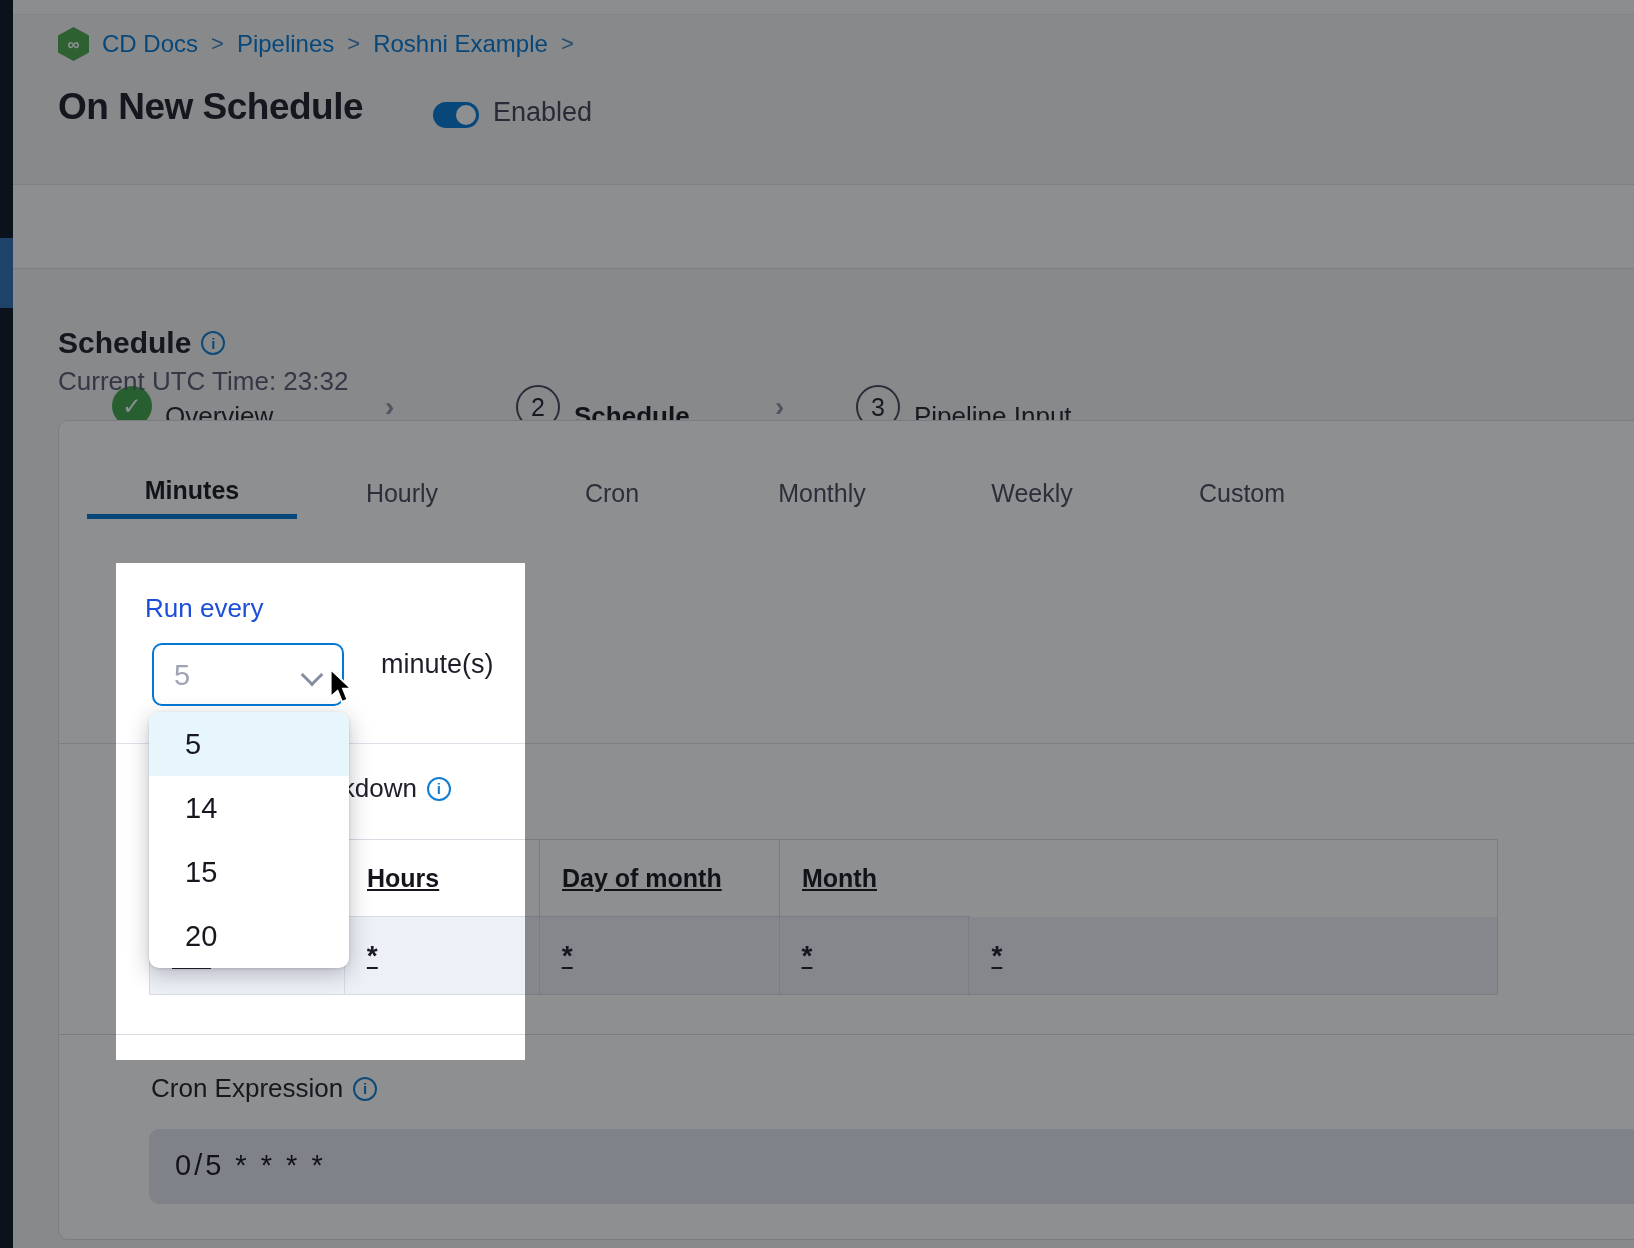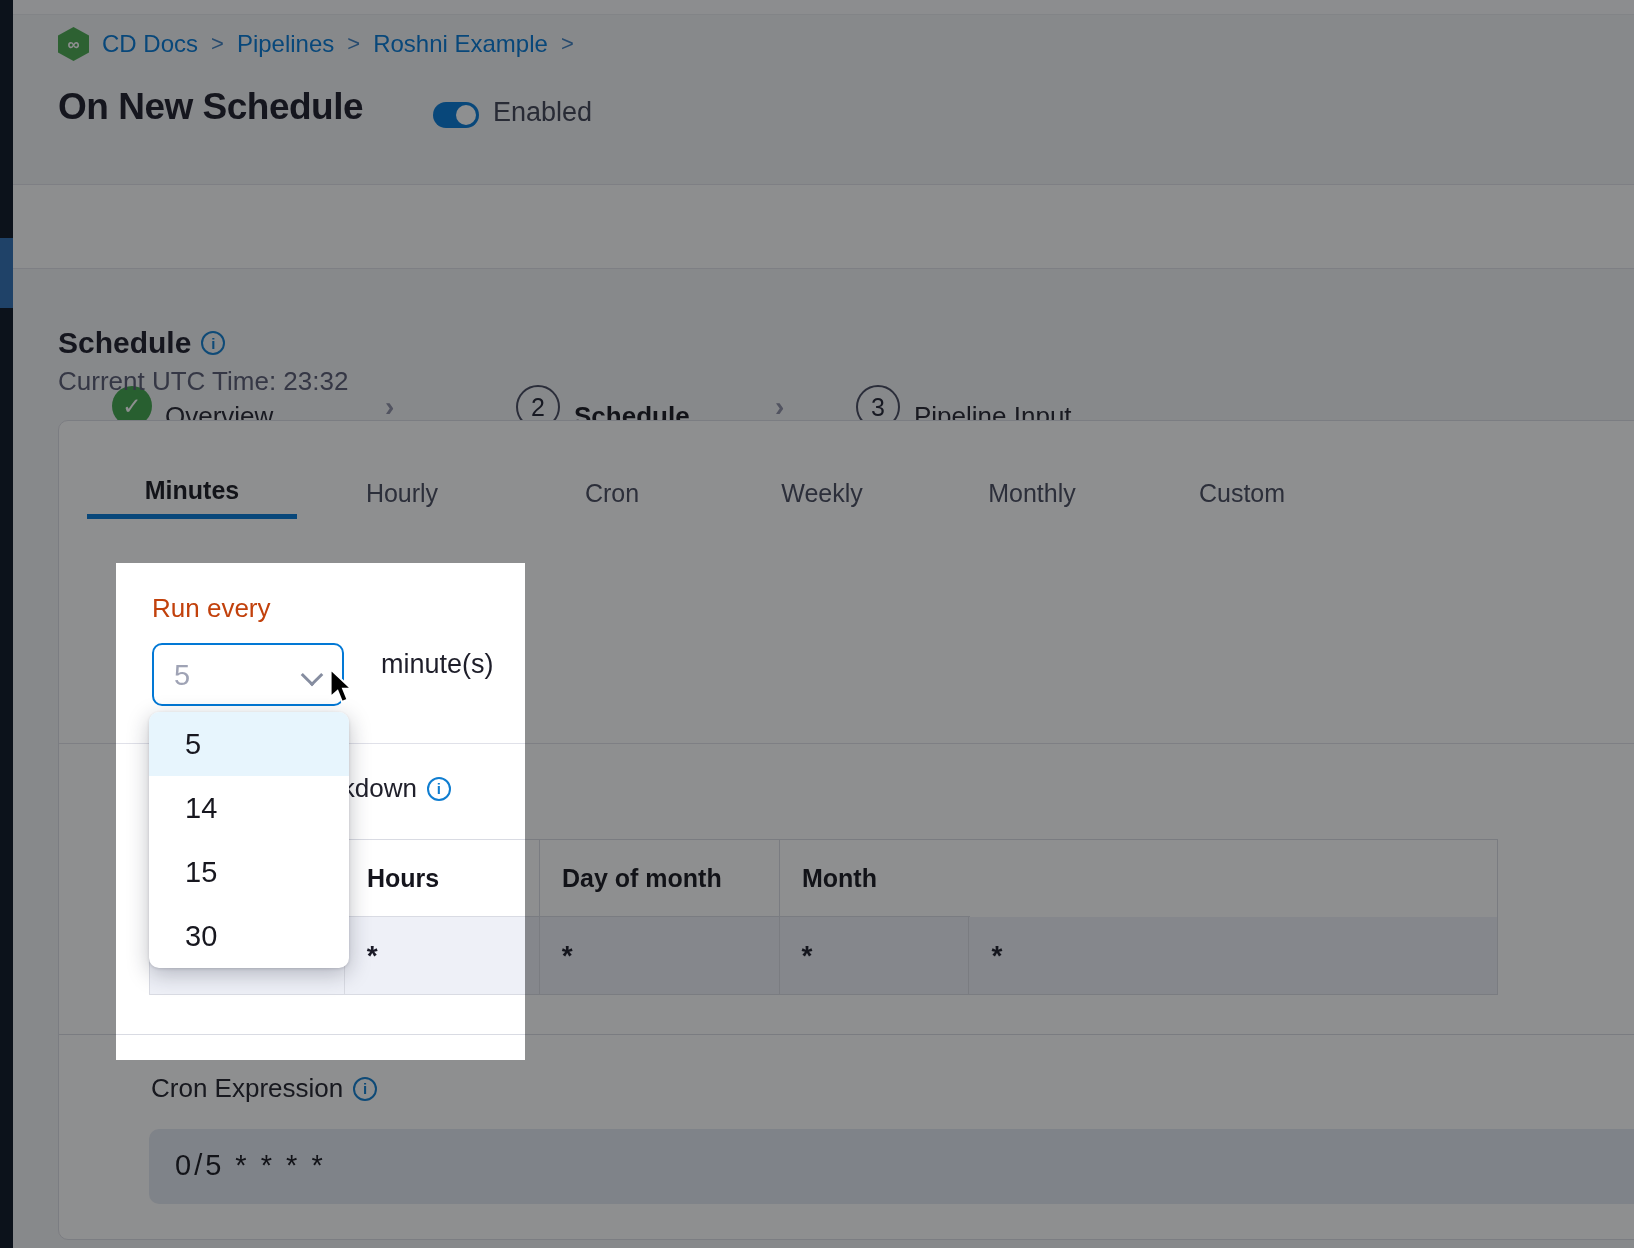--- a/index.html
+++ b/index.html
@@ -48,31 +48,31 @@
   .info-icon{width:24px;height:24px;border:2px solid #0f7dd0;border-radius:50%;box-sizing:border-box;
     display:inline-flex;align-items:center;justify-content:center;color:#0f7dd0;font-size:15px;font-weight:700;flex:none;}
   .info-icon::after{content:"i";}
   
   .card{position:absolute;left:58px;top:420px;width:1700px;height:820px;background:#fff;border:1px solid #dcdde4;border-radius:10px;box-sizing:border-box;}
   .cron-tabs{position:absolute;left:28px;top:46px;display:flex;}
   .cron-tab{width:210px;height:52px;display:flex;align-items:center;justify-content:center;
     font-size:25px;color:#474a5e;box-sizing:border-box;cursor:pointer;}
   .cron-tab.active{font-weight:700;color:#17171f;border-bottom:5px solid #0278d5;}
   .divider{position:absolute;left:0;width:100%;height:1px;background:#e0e1e9;}
-  .run-label{position:absolute;left:93px;top:172px;font-size:26px;color:#c2410c;}
+  .run-label{position:absolute;left:86px;top:172px;font-size:26px;color:#1d4ed8;}
   .value-select{position:absolute;left:93px;top:222px;width:192px;height:63px;border:2px solid #0278d5;border-radius:10px;background:#fff;box-sizing:border-box;}
   .value-select .val{position:absolute;left:20px;top:14px;font-size:29px;color:#9fa3b5;}
   .value-select .chev{position:absolute;right:22px;top:22px;width:13px;height:13px;border-right:3px solid #868da0;border-bottom:3px solid #868da0;transform:rotate(45deg);}
   .unit-label{position:absolute;left:322px;top:228px;font-size:27px;font-weight:500;color:#1e1e2a;}
   .label-row{position:absolute;display:flex;align-items:center;gap:10px;}
   .label-row .t{font-size:26px;color:#20202b;}
   
   .cron-table{position:absolute;left:90px;top:418px;width:1349px;border:1px solid #d9dbe3;box-sizing:border-box;}
   .tr{display:flex;}
-  .td{height:77px;box-sizing:border-box;border-right:1px solid #d9dbe3;display:flex;align-items:center;padding-left:22px;}
+  .td{height:77px;box-sizing:border-box;border-right:1px solid #d9dbe3;display:flex;align-items:center;padding-left:22px;text-decoration:underline;}
   .td:last-child{border-right:none;}
   .tr.head .td{background:#fff;font-size:25px;font-weight:700;color:#15151d;border-bottom:1px solid #d9dbe3;}
   .tr.data .td{background:#eef0f7;font-size:28px;font-weight:700;color:#1b1b28;}
   .c0{width:195px;}.c1{width:195px;}.c2{width:240px;}.c3{width:190px;}.c4{width:528px;}
   
   .cron-input{position:absolute;left:90px;top:708px;width:1560px;height:75px;border-radius:10px;background:#e3e8f1;}
   .cron-input .v{position:absolute;left:26px;top:20px;font-size:29px;color:#15151d;letter-spacing:3px;}
   
   .dropdown{position:absolute;left:149px;top:712px;width:200px;background:#fff;border-radius:10px;z-index:10;
     box-shadow:0 6px 22px rgba(25,30,45,.28),0 1px 3px rgba(25,30,45,.15);}
@@ -129,22 +129,22 @@
     <span class="info-icon"></span>
   </div>
   <div class="utc-line">Current UTC Time: 23:32</div>
 
   <div class="card">
 
     <div class="cron-tabs">
       <div class="cron-tab active">Minutes</div>
       <div class="cron-tab">Hourly</div>
       <div class="cron-tab">Cron</div>
+      <div class="cron-tab">Monthly</div>
       <div class="cron-tab">Weekly</div>
-      <div class="cron-tab">Monthly</div>
       <div class="cron-tab">Custom</div>
     </div>
 
     <div class="run-label">Run every</div>
     <div class="value-select">
       <span class="val">5</span>
       <span class="chev"></span>
     </div>
     <div class="unit-label">minute(s)</div>
 
@@ -179,21 +179,21 @@
     </div>
     <div class="cron-input">
       <span class="v">0/5 * * * *</span>
     </div>
   </div>
 
   <div class="dropdown">
     <div class="dd-option selected">5</div>
     <div class="dd-option">14</div>
     <div class="dd-option">15</div>
-    <div class="dd-option">30</div>
+    <div class="dd-option">20</div>
   </div>
 
   <div class="spotlight"></div>
 
   <svg class="cursor" width="30" height="36" viewBox="0 0 17 26">
     <path d="M1 1 L1 21 L6 16.5 L9.2 24.5 L13.2 22.8 L10 15 L16 15 Z" fill="#000" stroke="#fff" stroke-width="1.4"></path>
   </svg>
 
 </div>
 

